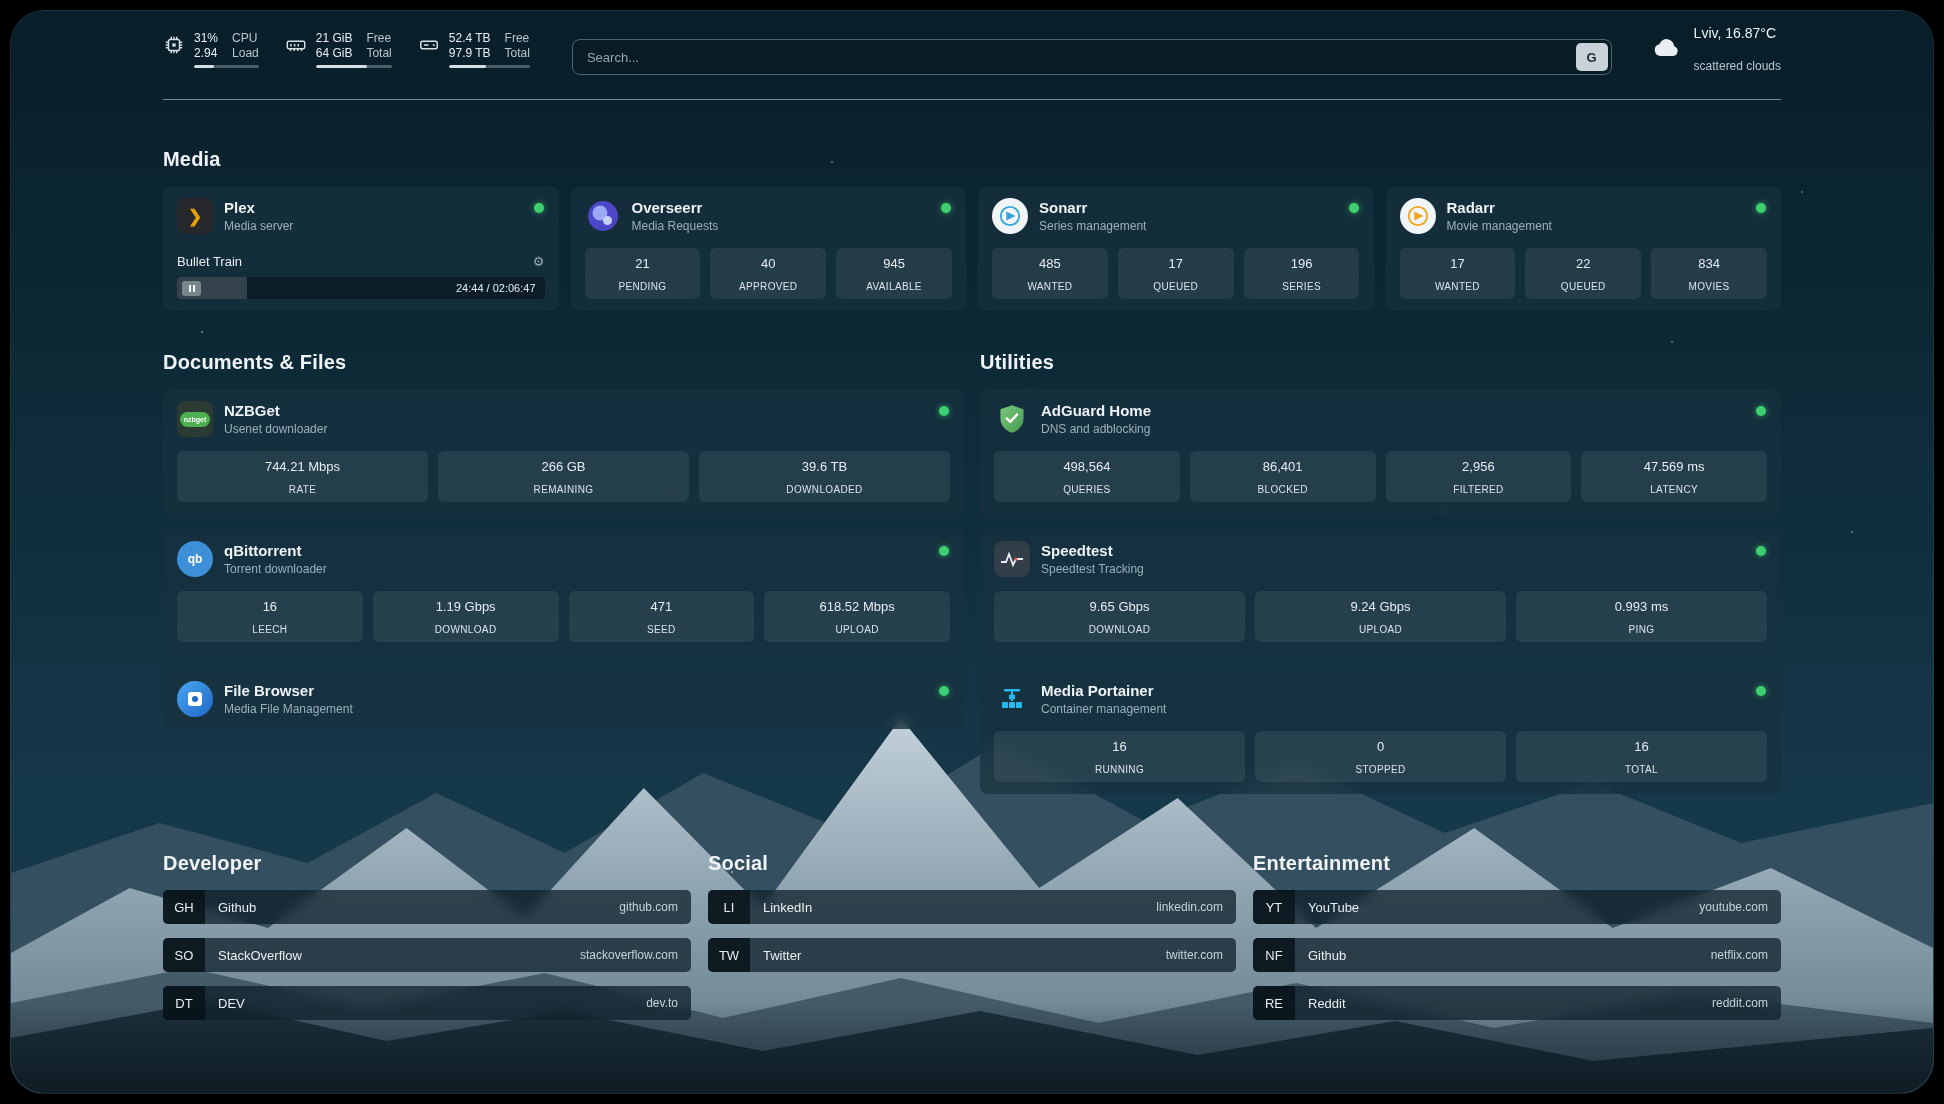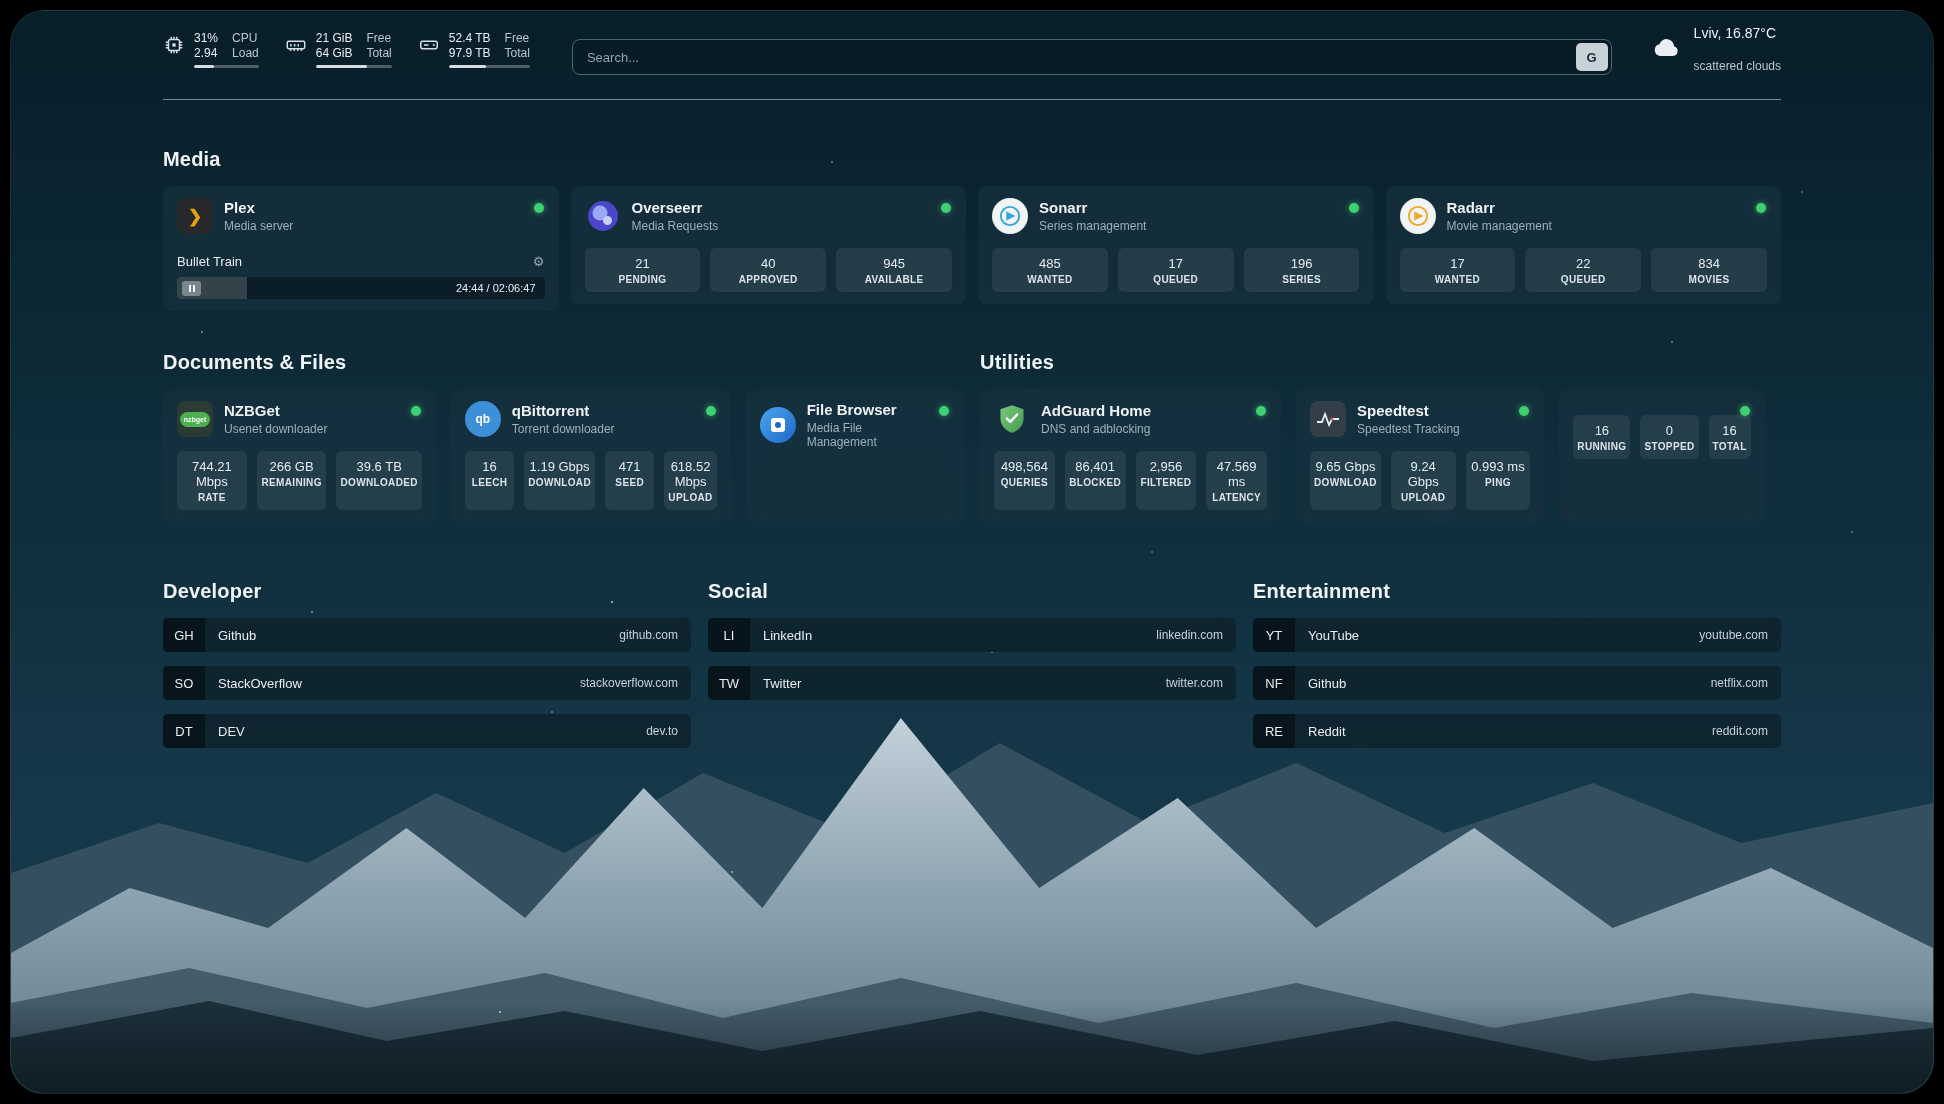--- a/index.html
+++ b/index.html
@@ -57,34 +57,34 @@
   .weather-loc { font-size:14px; color:#eef3f6; }
   .weather-cond { font-size:12px; color:#b9c6cd; margin-top:2px; }
 
   .divider { border-top:1px solid rgba(235,242,246,0.5); margin-top:24px; }
 
   
   .section-title { font-size:20px; font-weight:600; color:#f0f4f7; margin:0 0 15px; letter-spacing:.2px; }
   .sec-media { margin-top:48px; }
   .cards-4 { display:grid; grid-template-columns:repeat(4,1fr); gap:12px; align-items:start; }
   .two-col { display:grid; grid-template-columns:1fr 1fr; column-gap:16px; margin-top:40px; align-items:start; }
-  .col-stack { display:flex; flex-direction:row; gap:15px; }
+  .col-stack { display:flex; flex-direction:column; gap:15px; }
 
   .svc { position:relative; background:rgba(24,49,63,0.72); border-radius:8px; padding:12px 14px;
     backdrop-filter:blur(7px); }
   .svc-head { display:flex; align-items:center; gap:11px; padding-right:24px; }
   .svc-name { font-size:15px; font-weight:600; color:#eef3f6; }
   .svc-sub { font-size:12px; color:#9db0bb; margin-top:3px; }
   .status-dot { position:absolute; top:17px; right:15px; width:10px; height:10px; border-radius:50%;
     background:#3ecf71; box-shadow:0 0 6px rgba(62,207,113,.7); }
 
   .stats { display:flex; gap:10px; margin-top:14px; }
   .stat { flex:1; background:rgba(255,255,255,0.075); border-radius:6px; text-align:center; padding:8px 4px 7px; }
   .stat-v { font-size:13px; color:#e6edf2; }
-  .stat-l { font-size:10px; font-weight:700; color:#dbe4ea; margin-top:3px; letter-spacing:.35px; }
+  .stat-l { font-size:10px; font-weight:400; color:#dbe4ea; margin-top:10px; letter-spacing:.35px; }
 
   
   .app-icon { width:36px; height:36px; border-radius:8px; display:flex; align-items:center;
     justify-content:center; flex:0 0 36px; overflow:hidden; }
   .i-plex { background:#27282b; color:#e5a00d; font-weight:900; font-size:17px; }
   .i-overseerr { background:transparent; }
   .i-sonarr, .i-radarr { background:#f2f5f7; border-radius:50%; }
   .i-nzbget { background:#2b3a33; }
   .i-nzbget .badge { background:#4daf50; color:#fff; font-size:7px; font-weight:700; border-radius:9px; padding:4px 4px; }
   .i-qbit { background:#3d8fd8; border-radius:50%; color:#fff; font-size:12px; font-weight:700; }
@@ -491,20 +491,36 @@
               </div>
               <div class="stat">
                 <div class="stat-v">0.993 ms</div>
                 <div class="stat-l">PING</div>
               </div>
             </div>
           </div>
 
           <div class="svc">
             <span class="status-dot"></span>
+            <div class="svc-head">
+              <div class="app-icon">
+                <svg width="26" height="26" viewBox="0 0 26 26" fill="#29b8eb">
+                  <rect x="3" y="16" width="6" height="6" rx="1"></rect>
+                    <rect x="10" y="16" width="6" height="6" rx="1"></rect>
+                    <rect x="17" y="16" width="6" height="6" rx="1"></rect>
+                  <rect x="12" y="4" width="2" height="11"></rect>
+                    <rect x="5" y="3" width="16" height="2.4" rx="1"></rect>
+                  <rect x="10" y="8.5" width="6" height="5" rx="1"></rect>
+                </svg>
+              </div>
+              <div>
+                <div class="svc-name">Media Portainer</div>
+                <div class="svc-sub">Container management</div>
+              </div>
+            </div>
             <div class="stats">
               <div class="stat">
                 <div class="stat-v">16</div>
                 <div class="stat-l">RUNNING</div>
               </div>
               <div class="stat">
                 <div class="stat-v">0</div>
                 <div class="stat-l">STOPPED</div>
               </div>
               <div class="stat">

